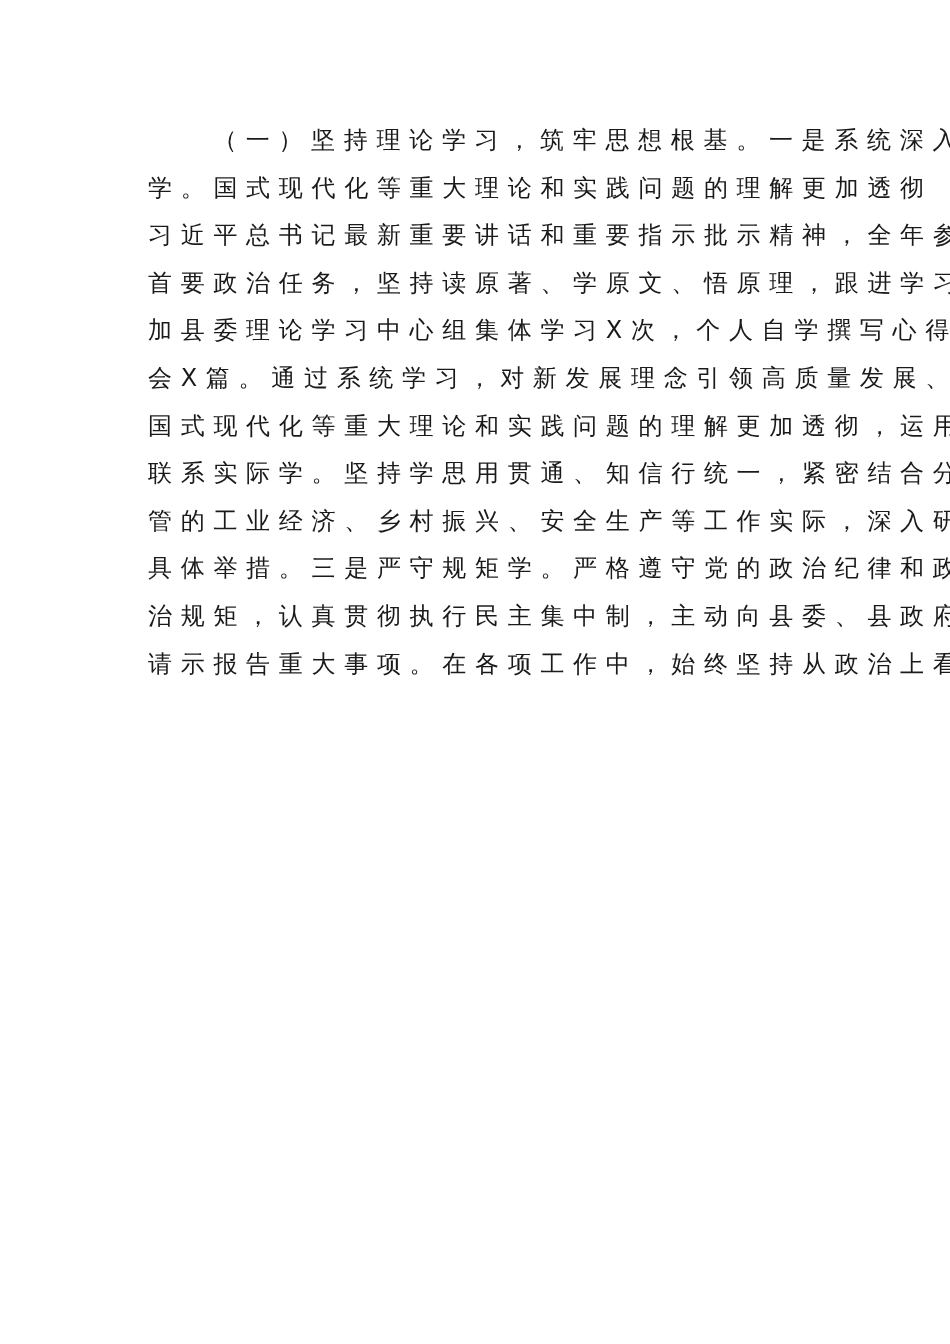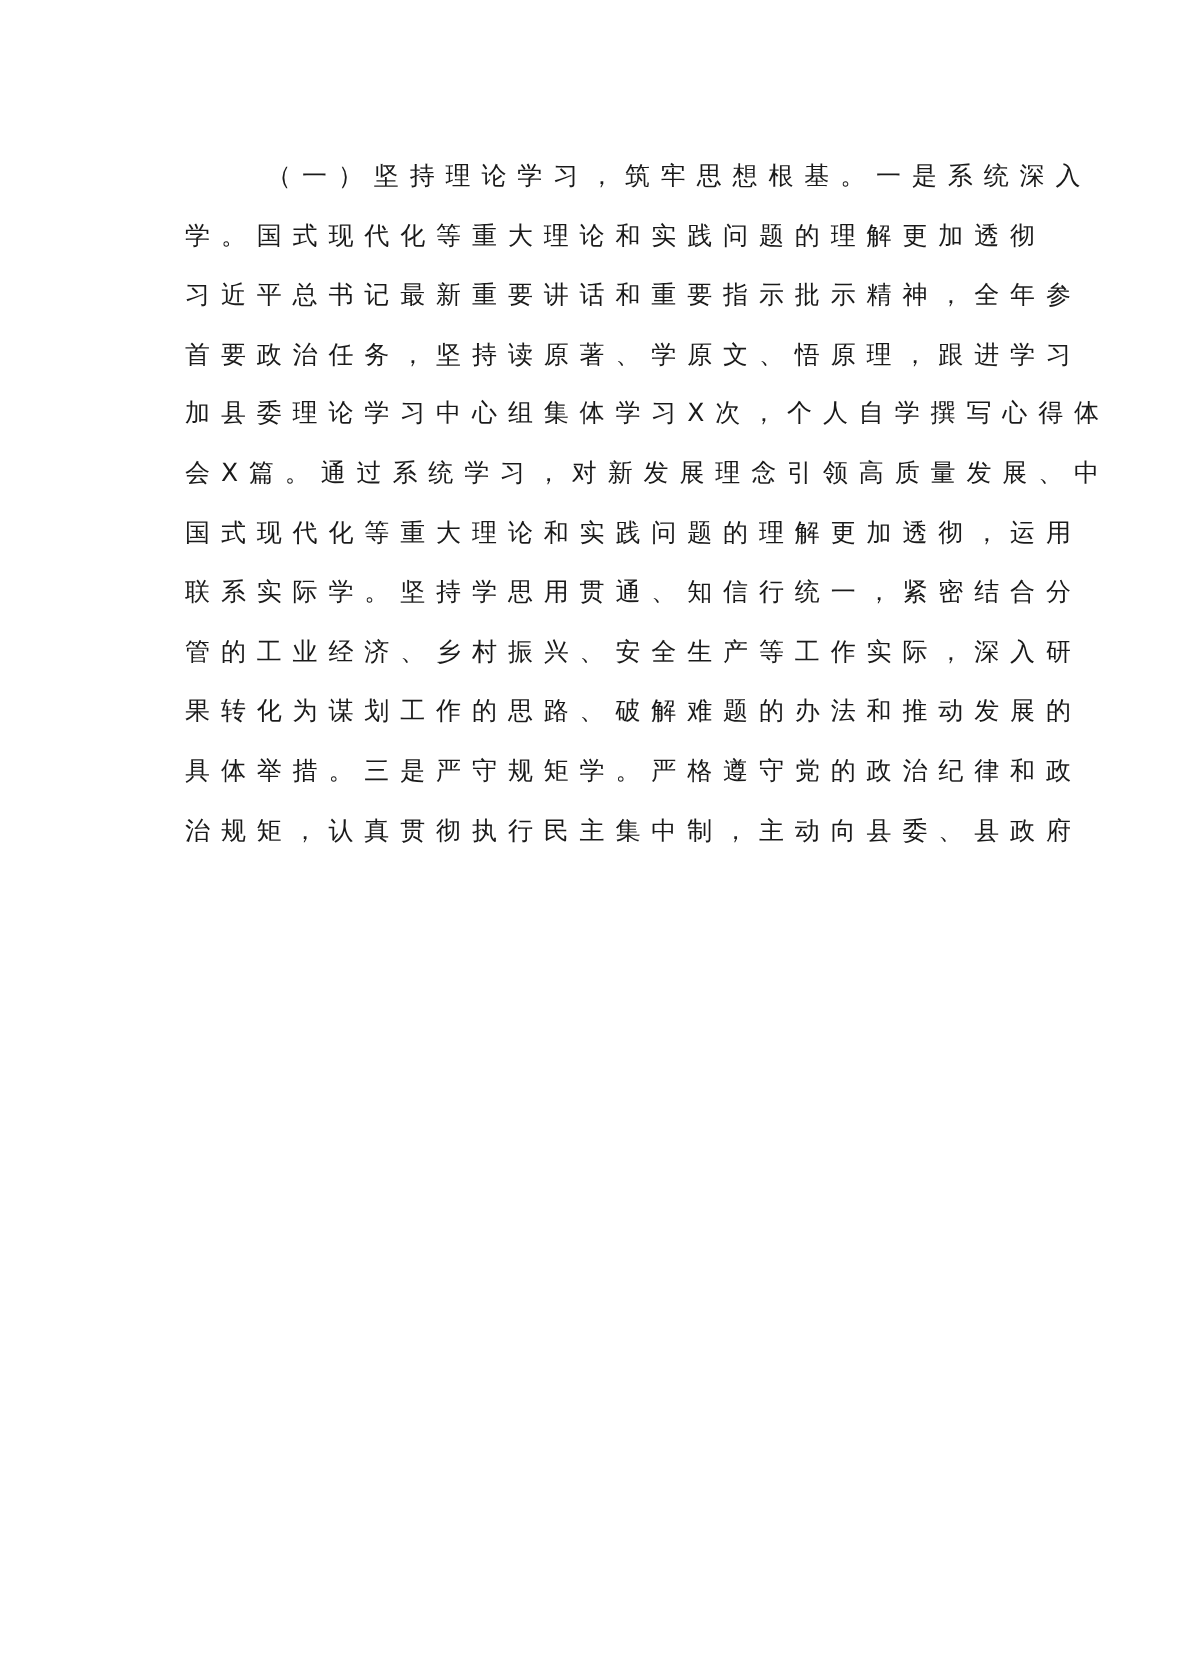--- a/index.html
+++ b/index.html
@@ -21,21 +21,21 @@
       height: 1344px;
       background: #ffffff;
     }
     .body-text {
       position: absolute;
       left: 148px;
       top: 117px;
       width: 660px;
       margin: 0;
       font-family: "DejaVu Sans", sans-serif;
-      font-size: 20px;
+      font-size: 24px;
       line-height: 47.6px;
       letter-spacing: 8.7px;
       color: #1a1a1a;
       white-space: nowrap;
     }
     .line {
       display: block;
       height: 47.6px;
     }
     .line.indent {
@@ -49,17 +49,17 @@
   <div class="body-text">
     <span class="line indent">（一）坚持理论学习，筑牢思想根基。一是系统深入</span>
     <span class="line">学。国式现代化等重大理论和实践问题的理解更加透彻</span>
     <span class="line">习近平总书记最新重要讲话和重要指示批示精神，全年参</span>
     <span class="line">首要政治任务，坚持读原著、学原文、悟原理，跟进学习</span>
     <span class="line">加县委理论学习中心组集体学习X次，个人自学撰写心得体</span>
     <span class="line">会X篇。通过系统学习，对新发展理念引领高质量发展、中</span>
     <span class="line">国式现代化等重大理论和实践问题的理解更加透彻，运用</span>
     <span class="line">联系实际学。坚持学思用贯通、知信行统一，紧密结合分</span>
     <span class="line">管的工业经济、乡村振兴、安全生产等工作实际，深入研</span>
-    <span class="line">果转化为谋划工作的思路、破解难题的办法和推动发展的</span>
     <span class="line">具体举措。三是严守规矩学。严格遵守党的政治纪律和政</span>
     <span class="line">治规矩，认真贯彻执行民主集中制，主动向县委、县政府</span>
+    <span class="line">请示报告重大事项。在各项工作中，始终坚持从政治上看</span>
   </div>
 </div>
 
 </body></html>

